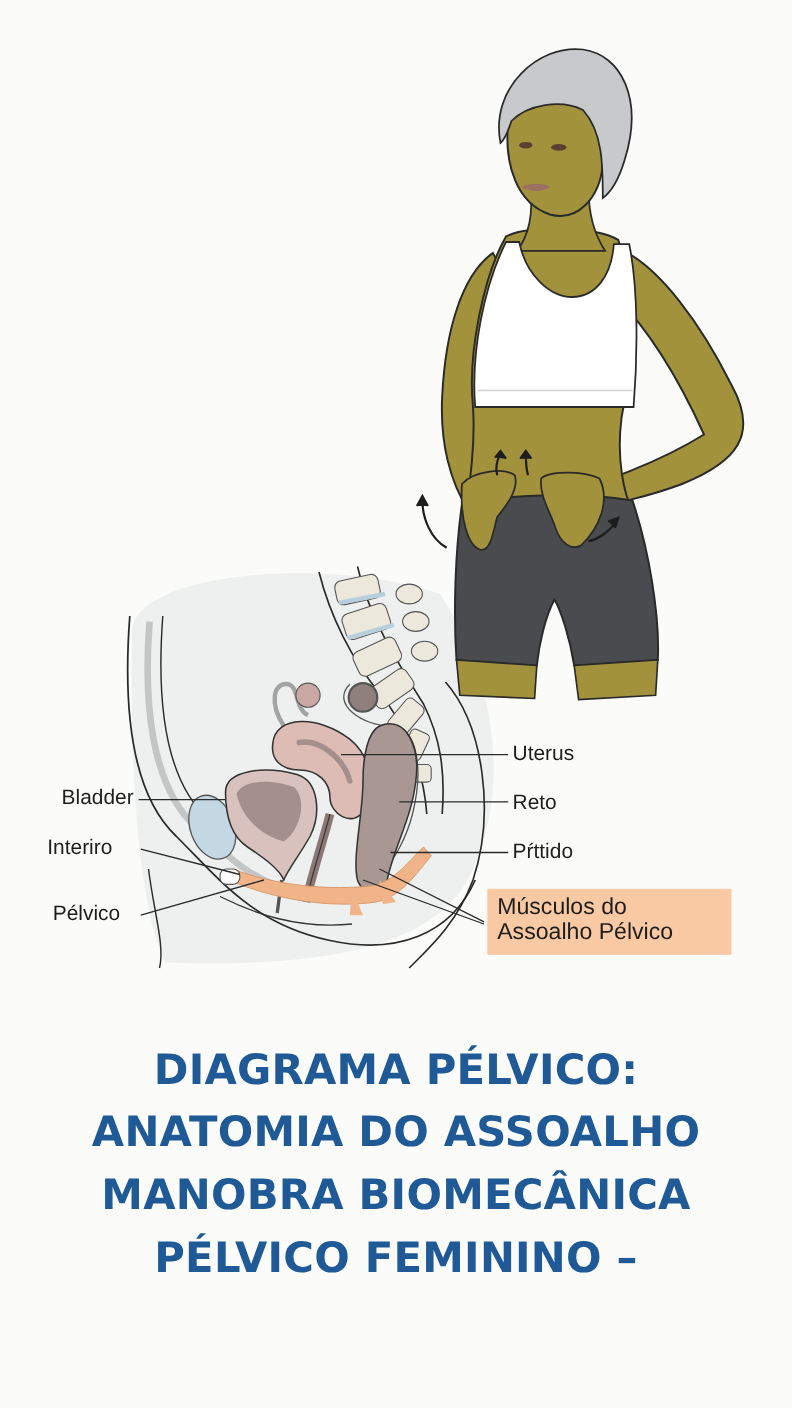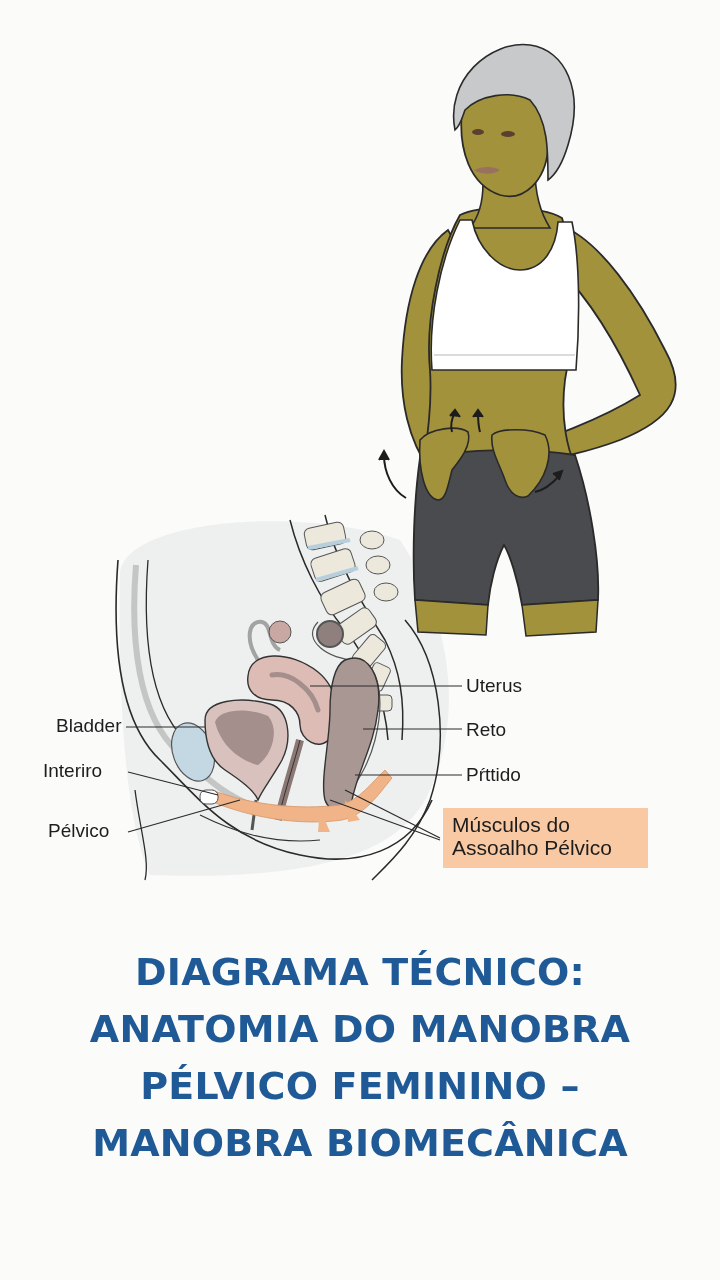--- a/index.html
+++ b/index.html
@@ -13,21 +13,21 @@
     position: absolute;
     font-family: "Liberation Sans", "DejaVu Sans", sans-serif;
     font-size: 19px;
     color: #1d1d1d;
     line-height: 1;
     white-space: nowrap;
   }
   .callout {
     position: absolute;
     left: 443px; top: 808px;
-    width: 205px; height: 60px;
+    width: 222px; height: 60px;
     padding: 6px 9px;
     font-family: "Liberation Sans", "DejaVu Sans", sans-serif;
     font-size: 21px;
     line-height: 1.08;
     color: #1d1d1d;
   }
   .title {
     position: absolute;
     left: 0; top: 944px; width: 720px;
     text-align: center;
@@ -177,18 +177,18 @@
   <span class="label" style="left:466px; top:676px;">Uterus</span>
   <span class="label" style="left:466px; top:720px;">Reto</span>
   <span class="label" style="left:466px; top:765px;">Pŕttido</span>
 
   <div class="callout" id="callout" style="background: rgb(248, 201, 163);">
     <div>Músculos do</div>
     <div>Assoalho Pélvico</div>
   </div>
 
   <h1 class="title" id="title" style="color: rgb(31, 90, 150);">
-    <span>DIAGRAMA TÉCNICO:</span>
-    <span>ANATOMIA DO MANOBRA</span>
+    <span>DIAGRAMA PÉLVICO:</span>
+    <span>ANATOMIA DO ASSOALHO</span>
+    <span>MANOBRA BIOMECÂNICA</span>
     <span>PÉLVICO FEMININO –</span>
-    <span>MANOBRA BIOMECÂNICA</span>
   </h1>
 </div>
 
 </body></html>

